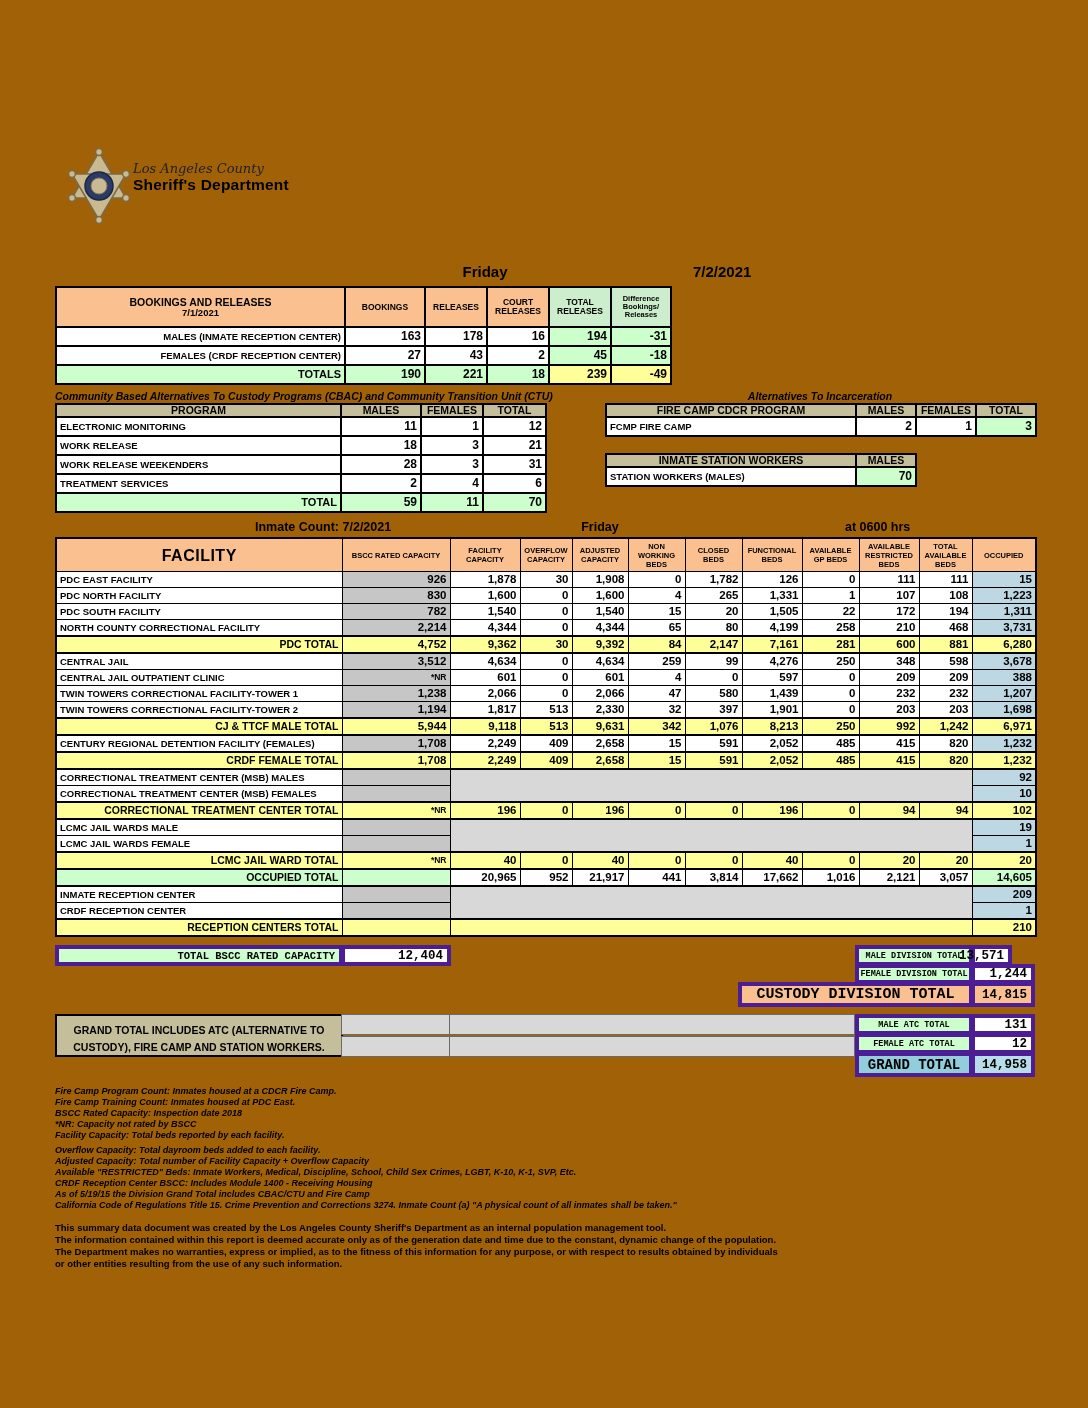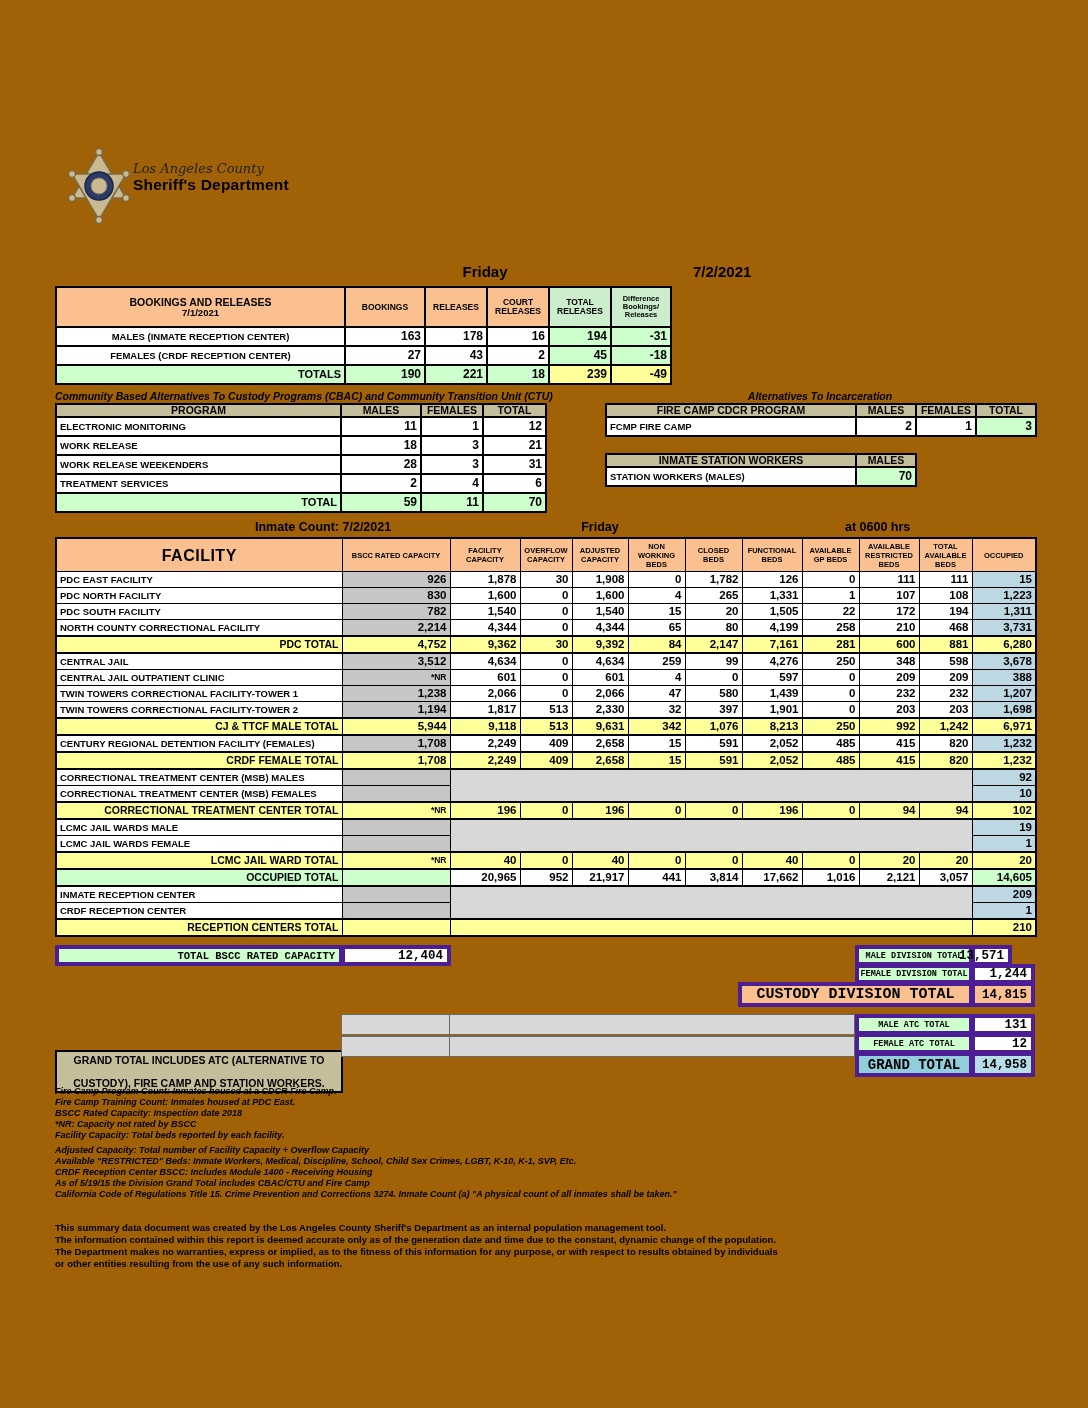--- a/index.html
+++ b/index.html
@@ -25,21 +25,21 @@
   .cell-yellow{background:var(--yellow,#FFFF99);}
   .cell-blue{background:var(--blue,#BDD7E3);}
   .cell-gray{background:var(--gray,#C6C6C6);}
   .cell-merged{background:var(--graym,#D8D8D8);}
   .cell-white{background:#fff;}
 
   
   .bookings .bk-title{font-size:10.5px;text-align:center;}
   .bookings .bk-title .sub{font-weight:bold;font-size:9.5px;}
   .bookings .colh{font-size:8.5px;text-align:center;white-space:normal;}
-  .bookings th.row-lbl{font-size:9.5px;text-align:center;background:#fff;}
+  .bookings th.row-lbl{font-size:9.5px;text-align:right;background:#fff;}
   .bookings td{font-size:12px;font-weight:bold;text-align:right;height:17px;}
   .bookings th.tot-lbl{font-size:11px;text-align:right;}
 
   
   .sec-title{font-size:10.5px;font-weight:bold;font-style:italic;}
   .mini .colh{font-size:10.5px;text-align:center;}
   .mini th.row-lbl{font-size:9.5px;text-align:left;background:#fff;}
   .mini td{font-size:12px;font-weight:bold;text-align:right;height:17px;}
   .mini th.tot-lbl{font-size:11px;text-align:right;}
 
@@ -59,21 +59,21 @@
 
   
   .sumcell{position:absolute;border:4px solid #4c1d95;box-sizing:border-box;
            font-weight:bold;display:flex;align-items:center;font-family:Liberation Mono, monospace;}
   .sumcell.right{justify-content:flex-end;padding-right:4px;font-size:12.5px;}
   .sumcell.center{justify-content:center;font-size:8.5px;text-align:center;}
   .sumcell.bigcenter{justify-content:center;font-size:15px;}
   .graybar{position:absolute;background:var(--graym,#D8D8D8);border:1.5px solid #6b6b6b;box-sizing:border-box;}
   .atc-note{position:absolute;border:2px solid #000;box-sizing:border-box;background:var(--tan,#C5BE9B);
             font-size:10.5px;font-weight:bold;text-align:center;display:flex;flex-direction:column;
-            justify-content:space-between;line-height:1.55;margin-top:36px;}
+            justify-content:flex-end;line-height:1.55;}
 
   
   .footnotes div{font-size:9px;font-weight:bold;font-style:italic;line-height:11px;}
   .disclaimer div{font-size:9.5px;font-weight:bold;line-height:12px;}
 </style>
 </head>
 <body>
 
 <div class="page">
 
@@ -566,20 +566,21 @@
   <div class="sumcell right" style="left:971px;top:1052px;width:64px;height:25px;background:var(--bluegrandlight,#B7DEE8);">14,958</div>
 
   <div class="abs footnotes" style="left:55px;top:1086px;" id="footnotes-a">
       <div>Fire Camp Program Count: Inmates housed at a CDCR Fire Camp.</div>
       <div>Fire Camp Training Count: Inmates housed at PDC East.</div>
       <div>BSCC Rated Capacity: Inspection date 2018</div>
       <div>*NR: Capacity not rated by BSCC</div>
       <div>Facility Capacity: Total beds reported by each facility.</div>
     </div>
   <div class="abs footnotes" style="left:55px;top:1145px;" id="footnotes-b">
+      <div>Overflow Capacity: Total dayroom beds added to each facility.</div>
       <div>Adjusted Capacity: Total number of Facility Capacity + Overflow Capacity</div>
       <div>Available "RESTRICTED" Beds: Inmate Workers, Medical, Discipline, School, Child Sex Crimes,  LGBT, K-10, K-1, SVP, Etc.</div>
       <div>CRDF Reception Center BSCC: Includes Module 1400 - Receiving Housing</div>
       <div>As of 5/19/15 the Division Grand Total includes CBAC/CTU and Fire Camp</div>
       <div>California Code of Regulations Title 15. Crime Prevention and Corrections 3274. Inmate Count (a) "A physical count of all inmates shall be taken."</div>
     </div>
   <div class="abs disclaimer" style="left:55px;top:1222px;" id="disclaimer">
       <div>This summary data document was created by the Los Angeles County Sheriff's Department as an internal population management tool.</div>
       <div>The information contained within this report is deemed accurate only as of the generation date and time due to the constant, dynamic change of the population.</div>
       <div>The Department makes no warranties, express or implied, as to the fitness of this information for any purpose, or with respect to results obtained by individuals</div>

